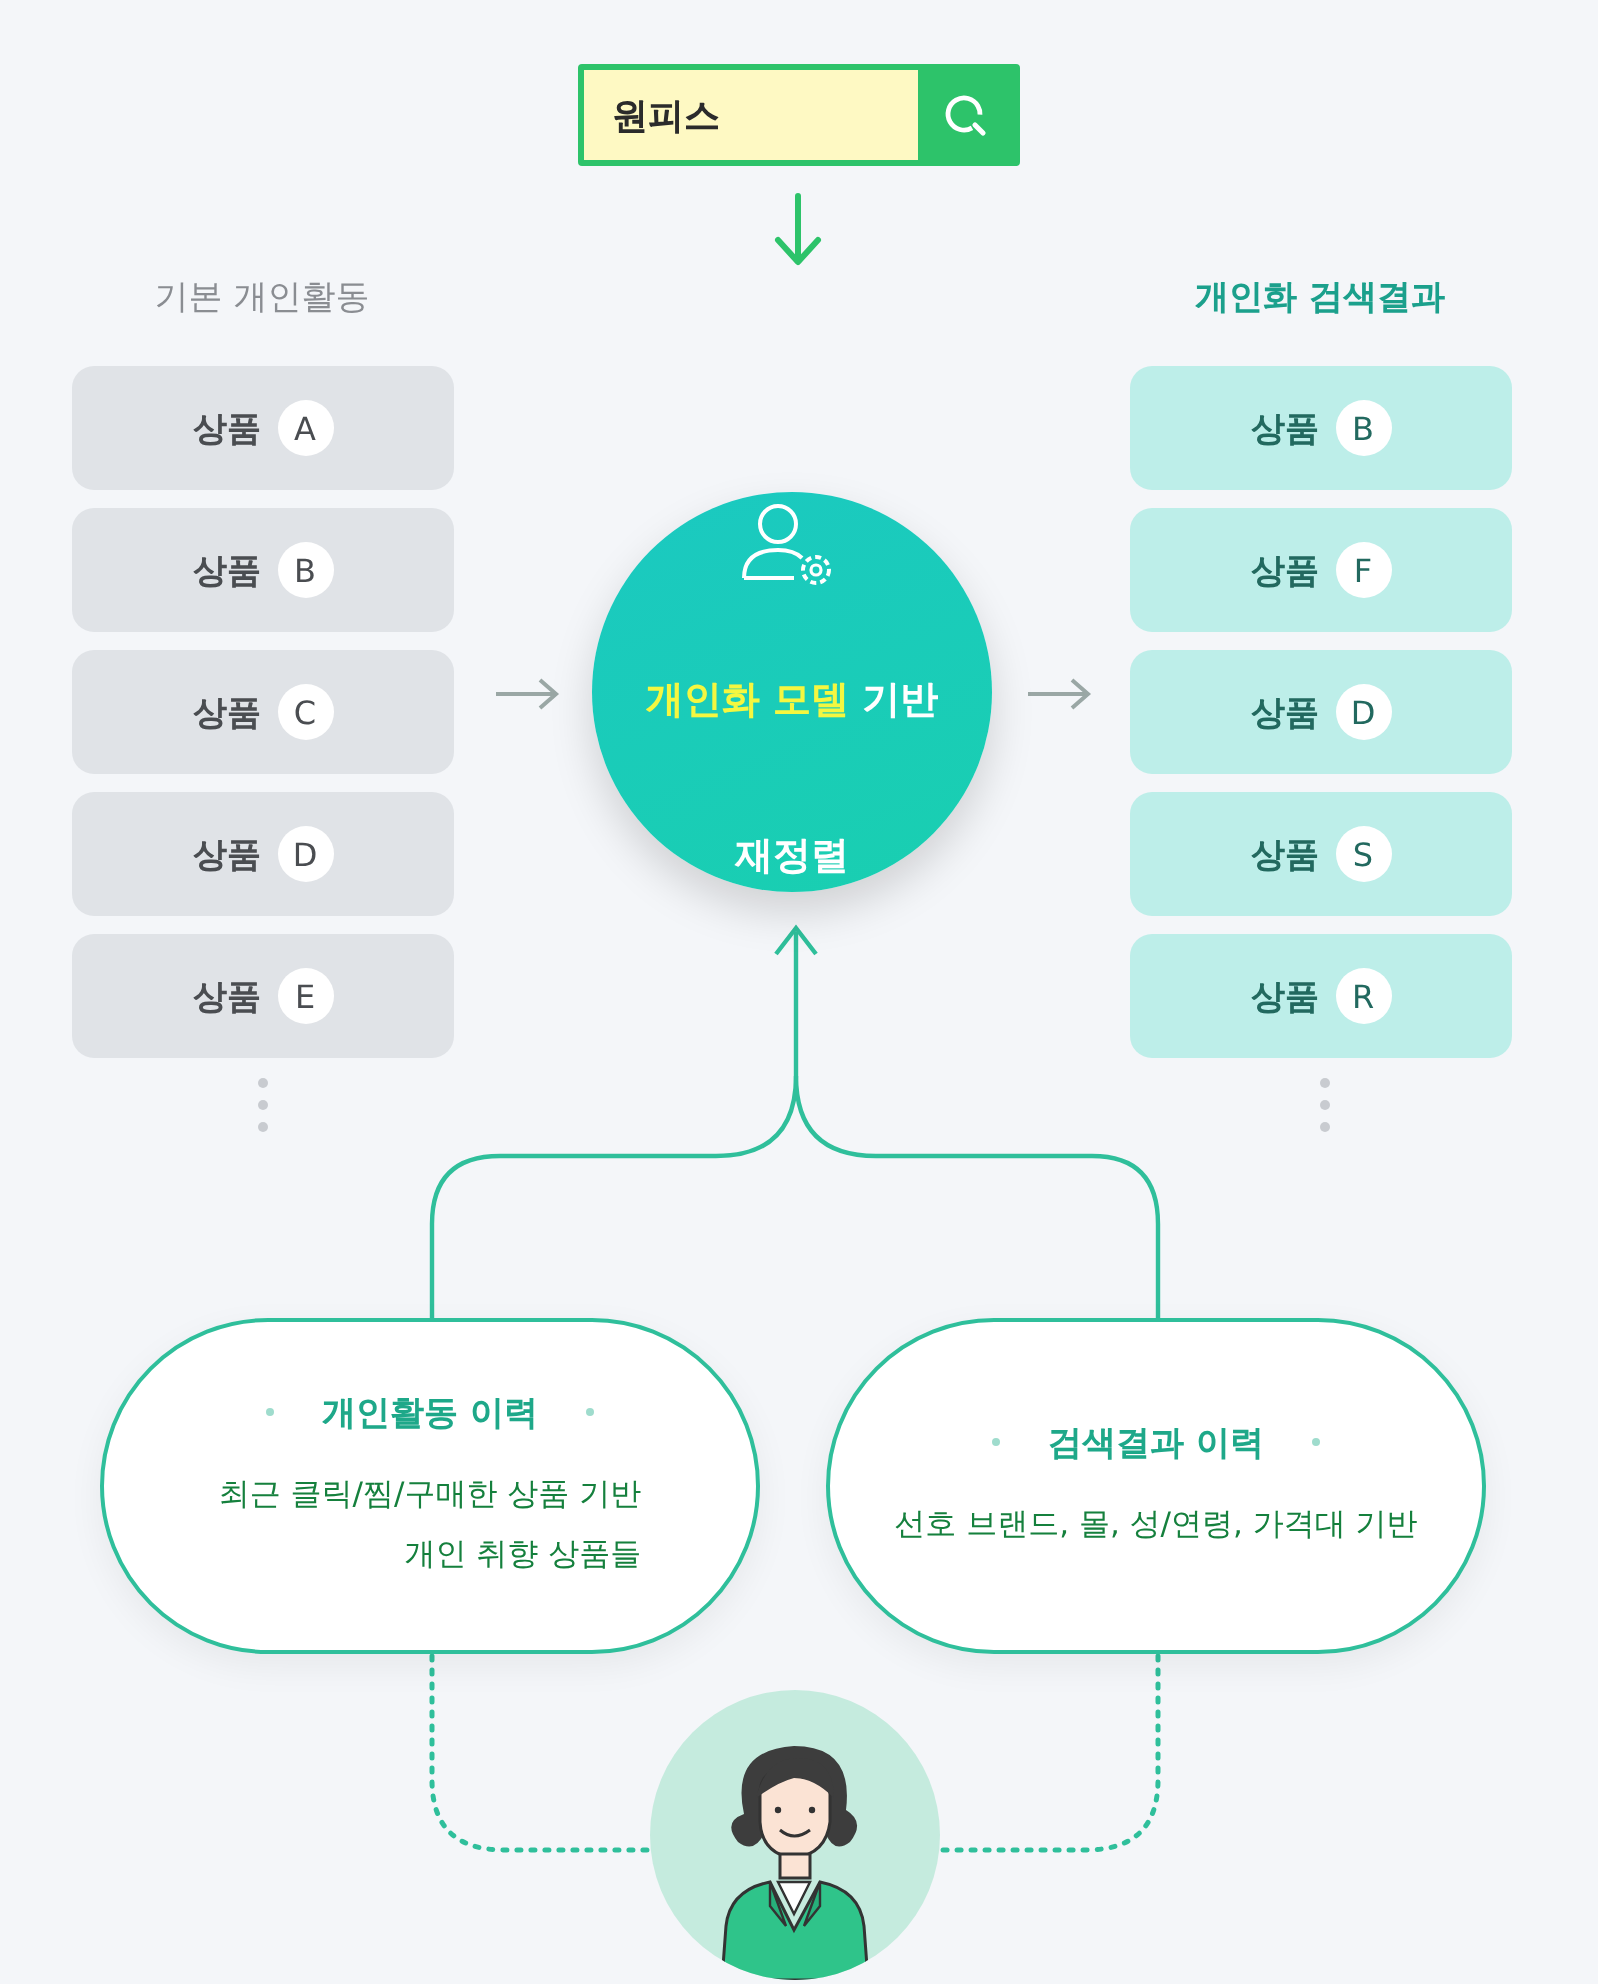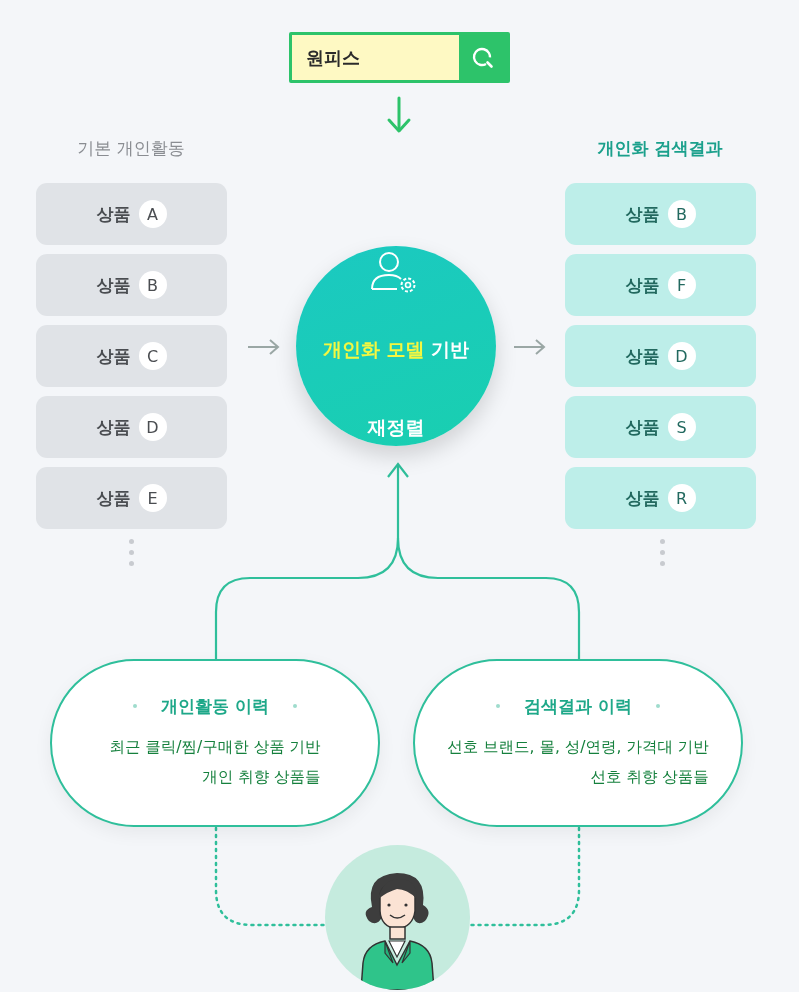--- a/index.html
+++ b/index.html
@@ -196,21 +196,20 @@
   </div>
 </div>
 <div class="abs pill" style="left:413px;top:659px">
   <div class="pill-title">
     <span class="dot"></span>
       <span>검색결과 이력</span>
       <span class="dot"></span>
   </div>
   <div class="pill-desc">
     <div>선호 브랜드, 몰, 성/연령, 가격대 기반</div>
-    <div>선호 취향 상품들</div>
   </div>
 </div>
 
 <div class="abs avatar-circle">
   <svg width="145" height="145" viewBox="0 0 145 145">
 
     <path d="M47 62 Q40 30 72 28 Q102 28 98 60 Q108 66 100 76 Q92 82 88 72 L57 72 Q52 82 44 76 Q36 66 47 62 Z" fill="#3d3d3d"></path>
 
     <path d="M55 50 Q56 40 70 38 Q88 38 90 52 L90 66 Q88 82 72 84 Q56 82 55 66 Z" fill="#fbe3d4" stroke="#333" stroke-width="1.5"></path>
 

